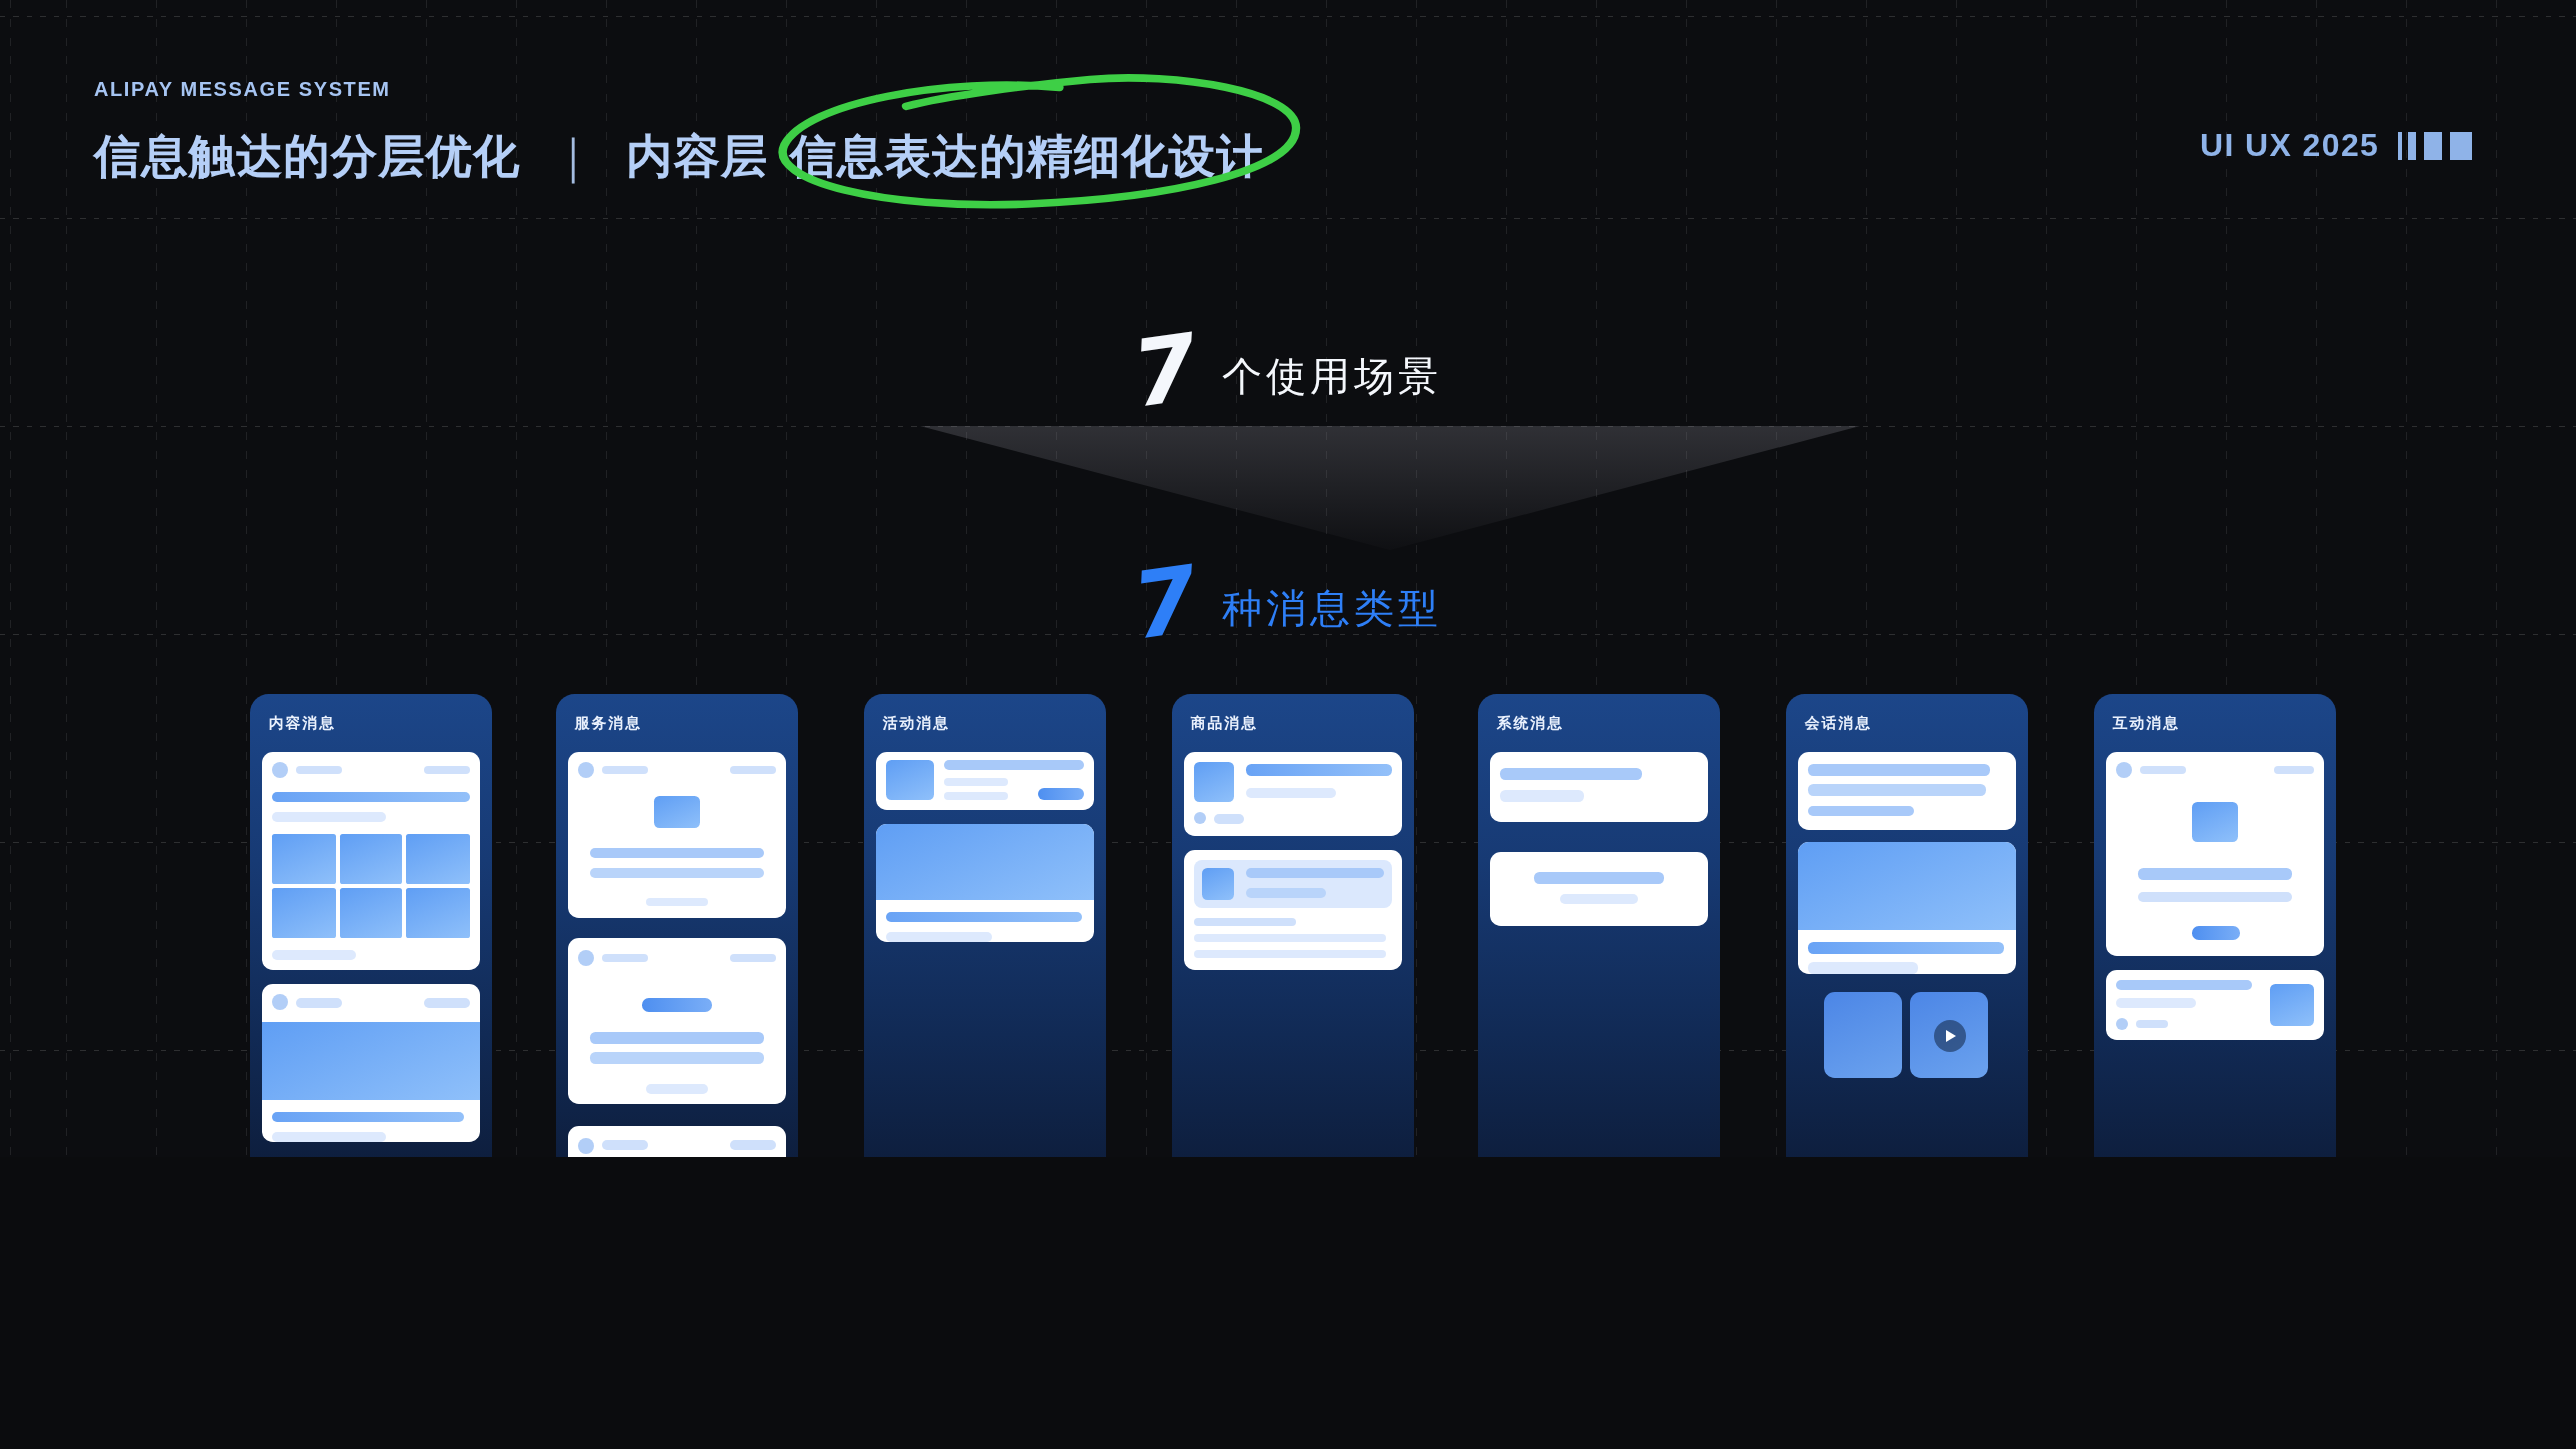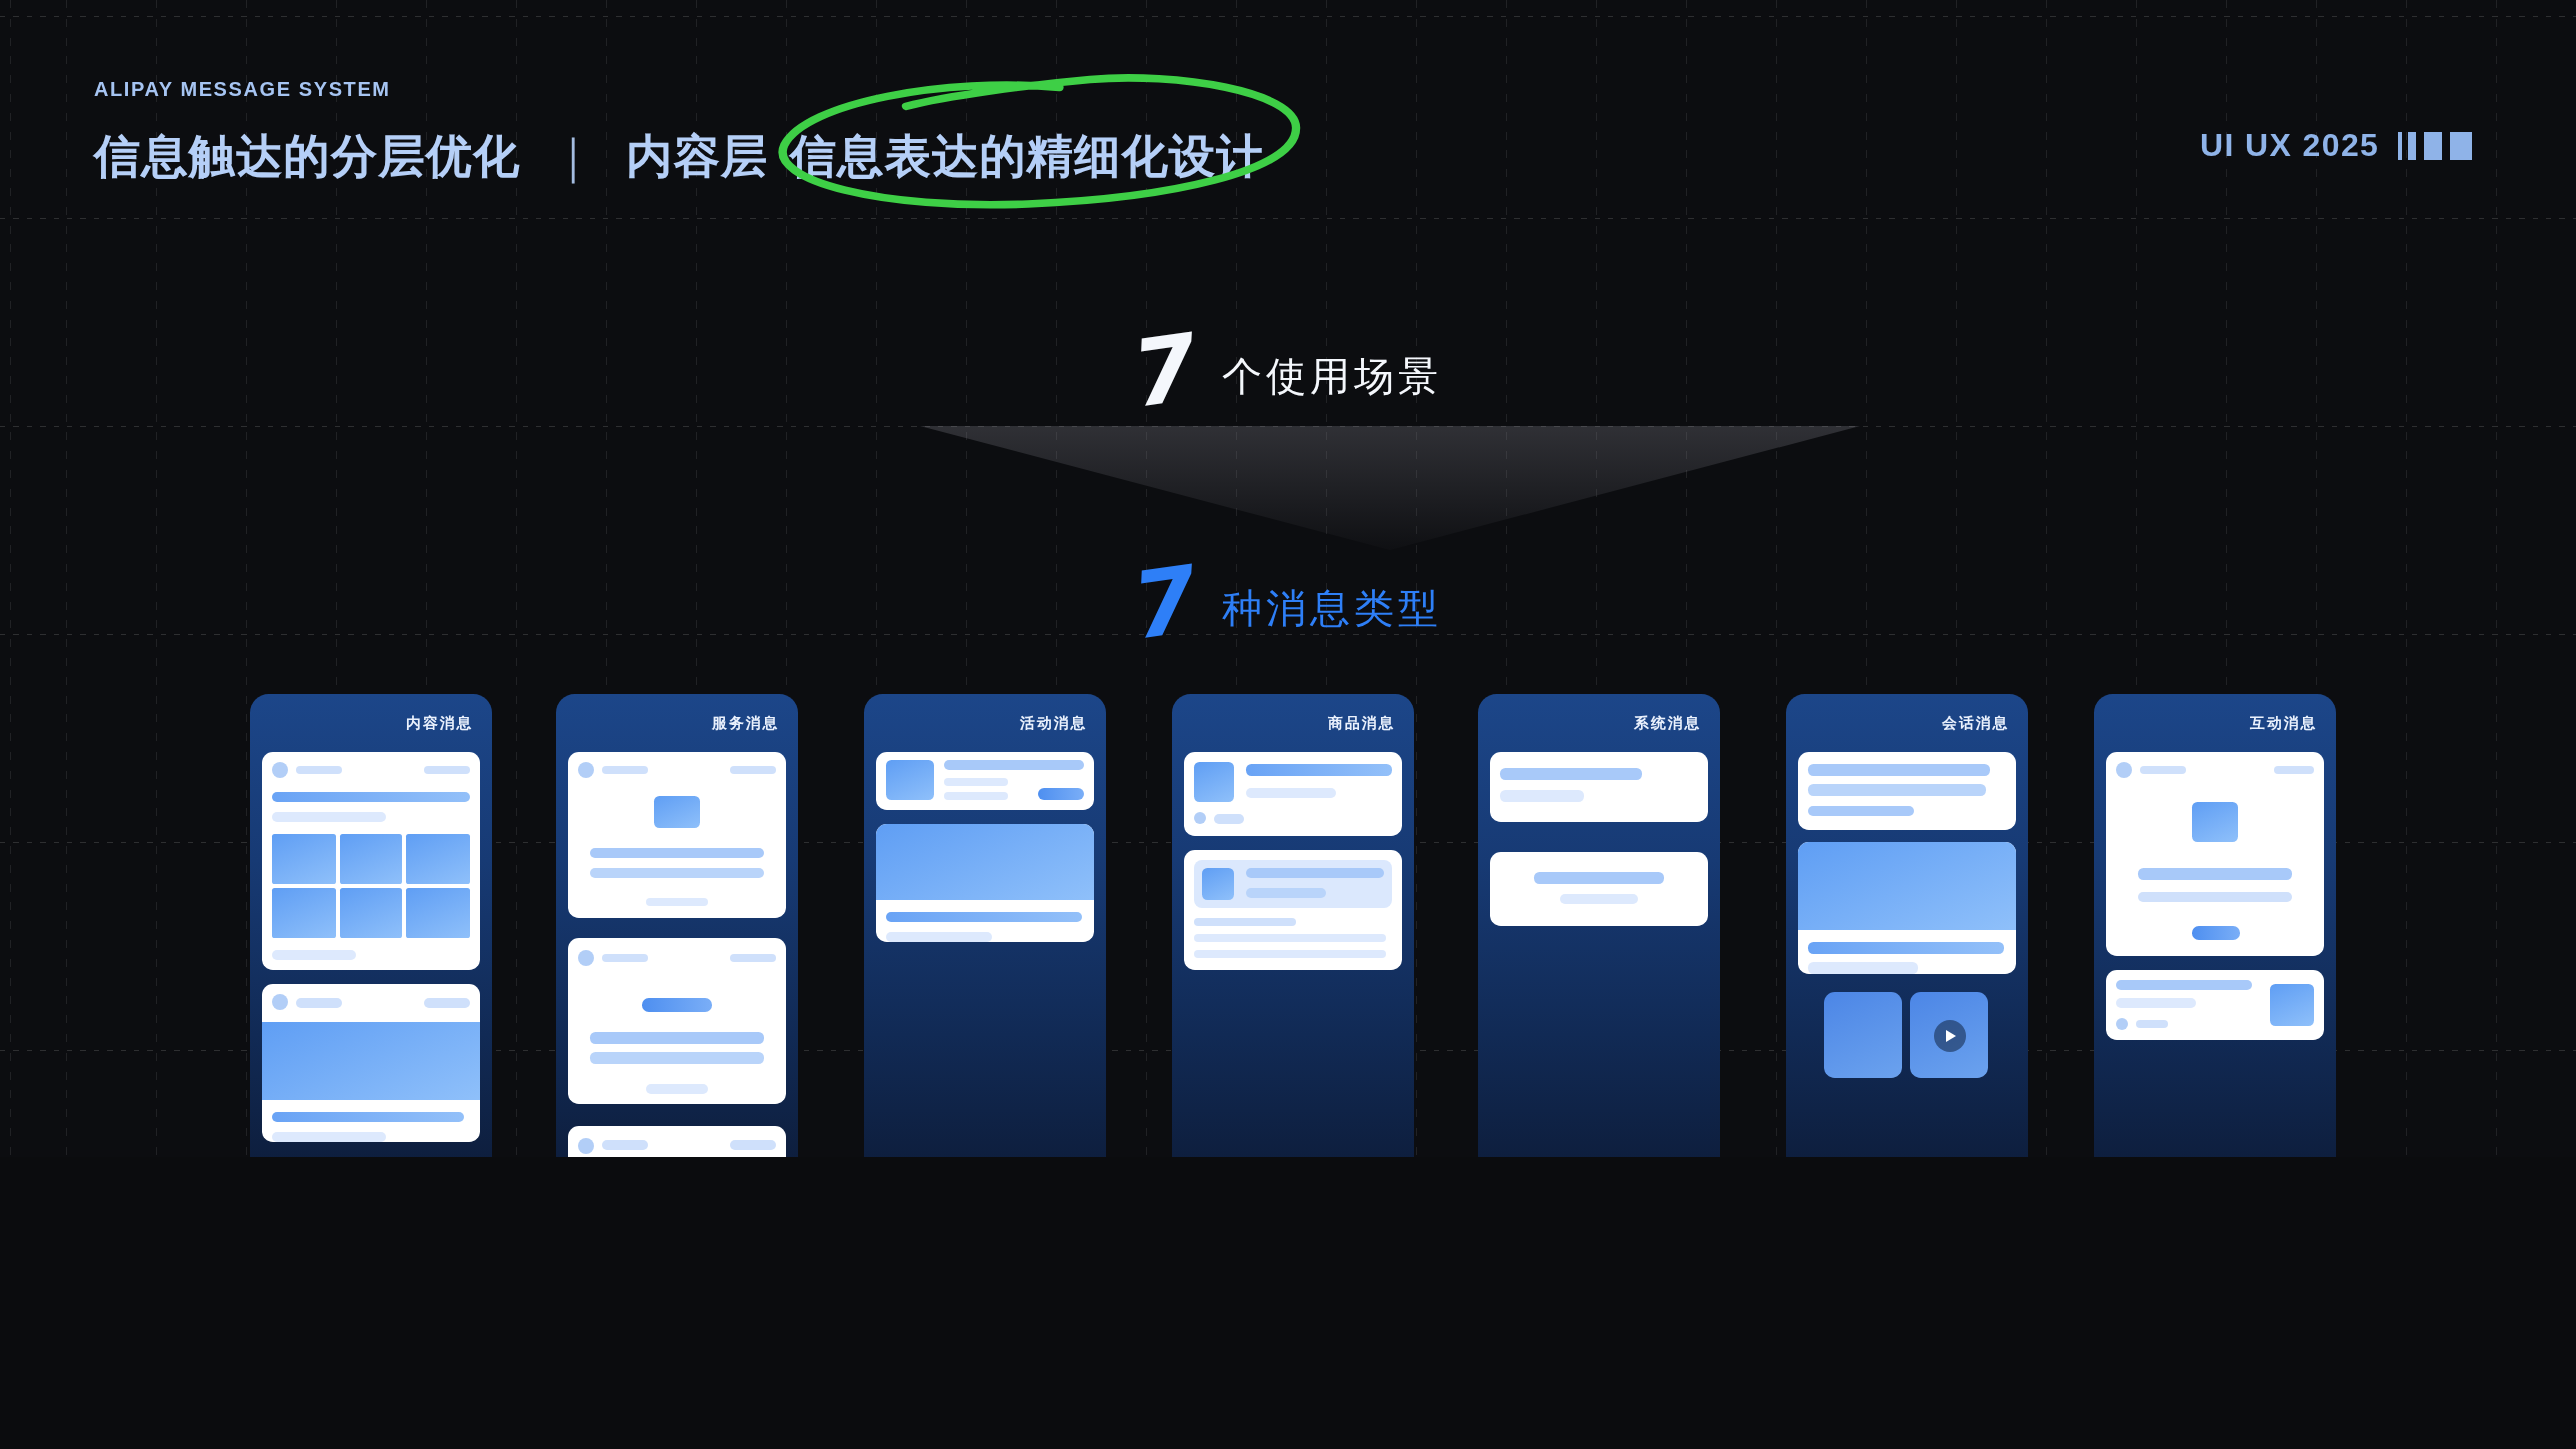--- a/index.html
+++ b/index.html
@@ -1,16 +1,16 @@
 <!DOCTYPE html>
 <html style="font-size:10.7px"><head>
 <meta charset="utf-8">
 <style>
   html,body{margin:0;padding:0;background:#0b0c0e;}
-  .viewport{width:2576px;height:1157px;overflow:hidden;position:relative;text-align:right;}
+  .viewport{width:2576px;height:1157px;overflow:hidden;position:relative;}
   .stage{width:1288px;height:725px;position:relative;background:#0c0d10;overflow:hidden;
          transform:scale(2);transform-origin:0 0;
          font-family:"Liberation Sans","DejaVu Sans",sans-serif;}
   
   .grid-v,.grid-h{position:absolute;inset:0;pointer-events:none;}
   .grid-v{background-image:repeating-linear-gradient(90deg,rgba(255,255,255,0.09) 0 0.7px,transparent 0.7px 45px);
           background-position:33px 0;
           -webkit-mask-image:repeating-linear-gradient(180deg,#000 0 4px,transparent 4px 9.4px);
           mask-image:repeating-linear-gradient(180deg,#000 0 4px,transparent 4px 9.4px);}
   .grid-h{background-image:repeating-linear-gradient(180deg,rgba(255,255,255,0.14) 0 0.7px,transparent 0.7px 104px);

